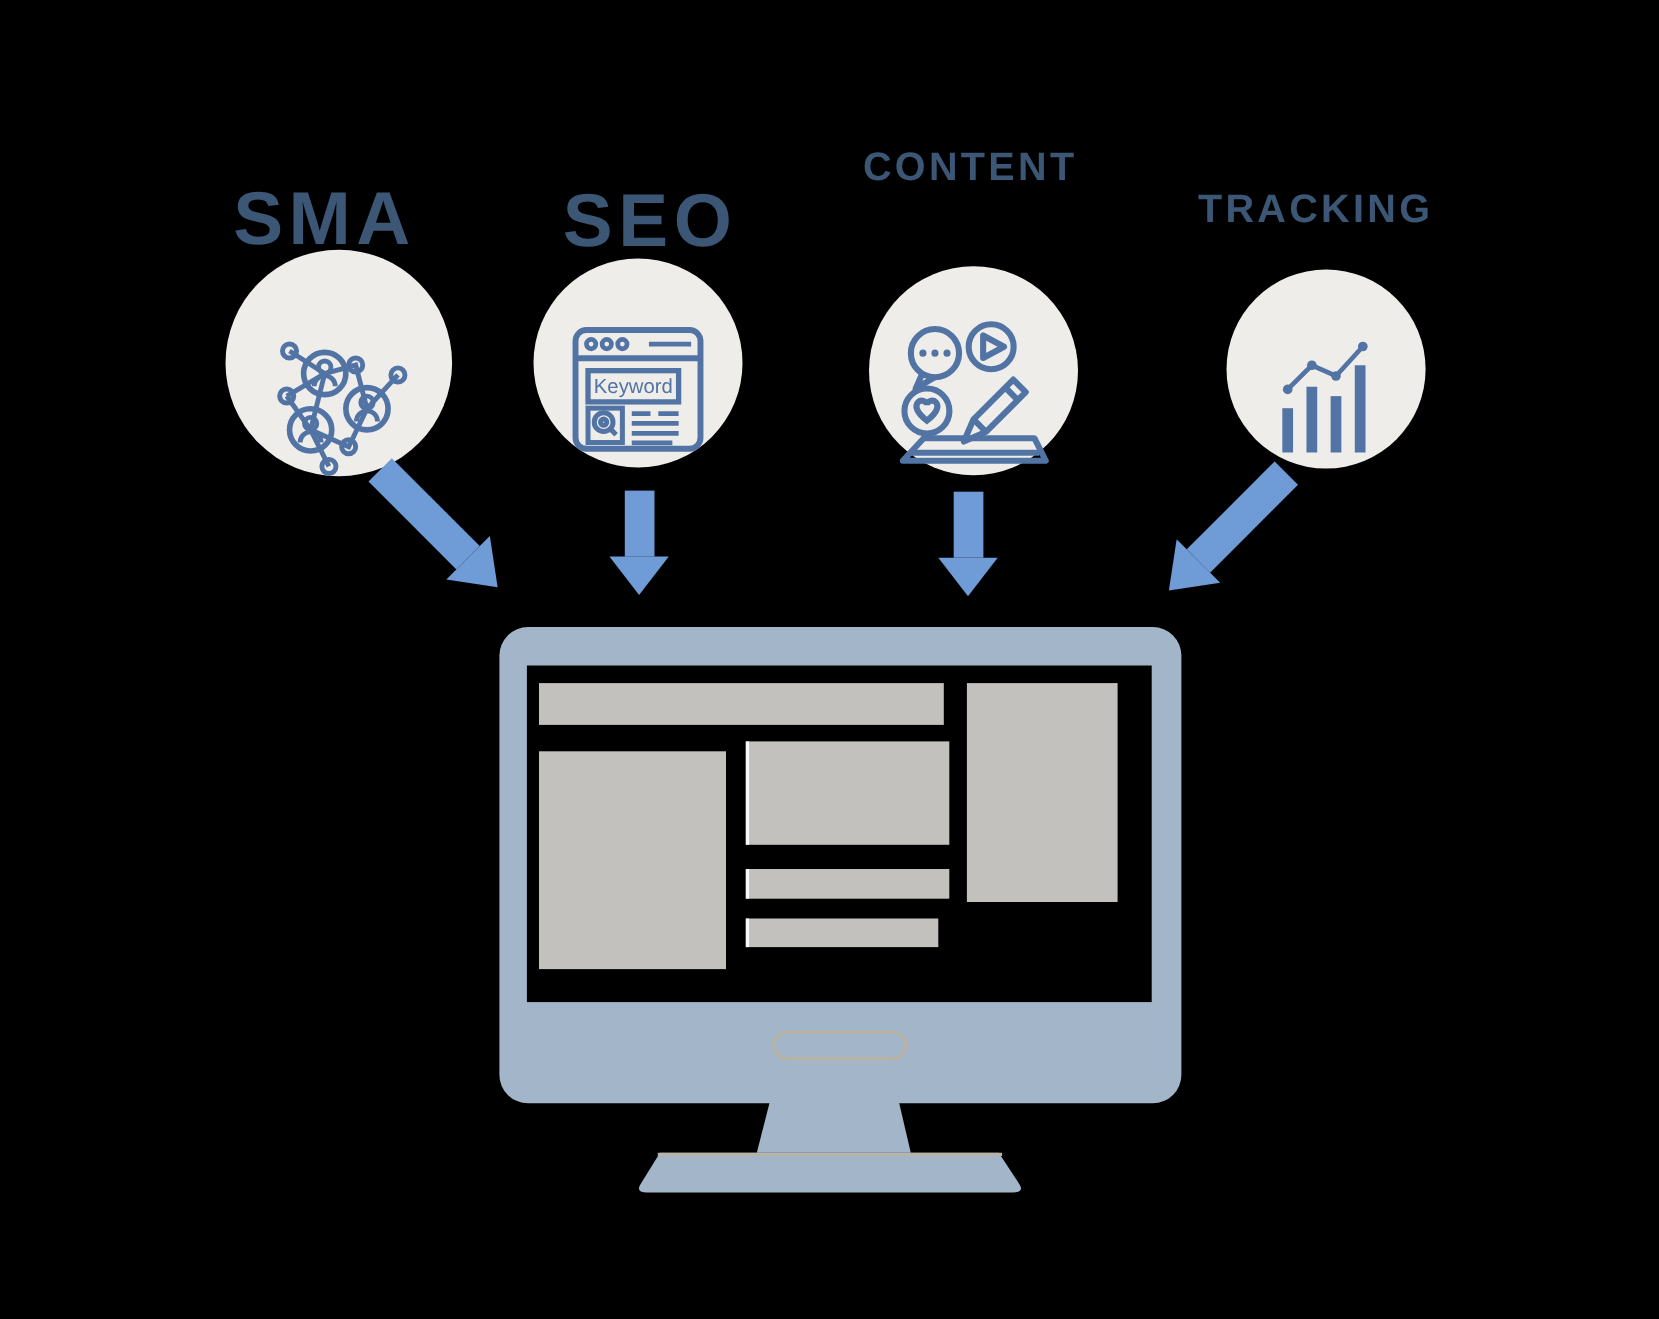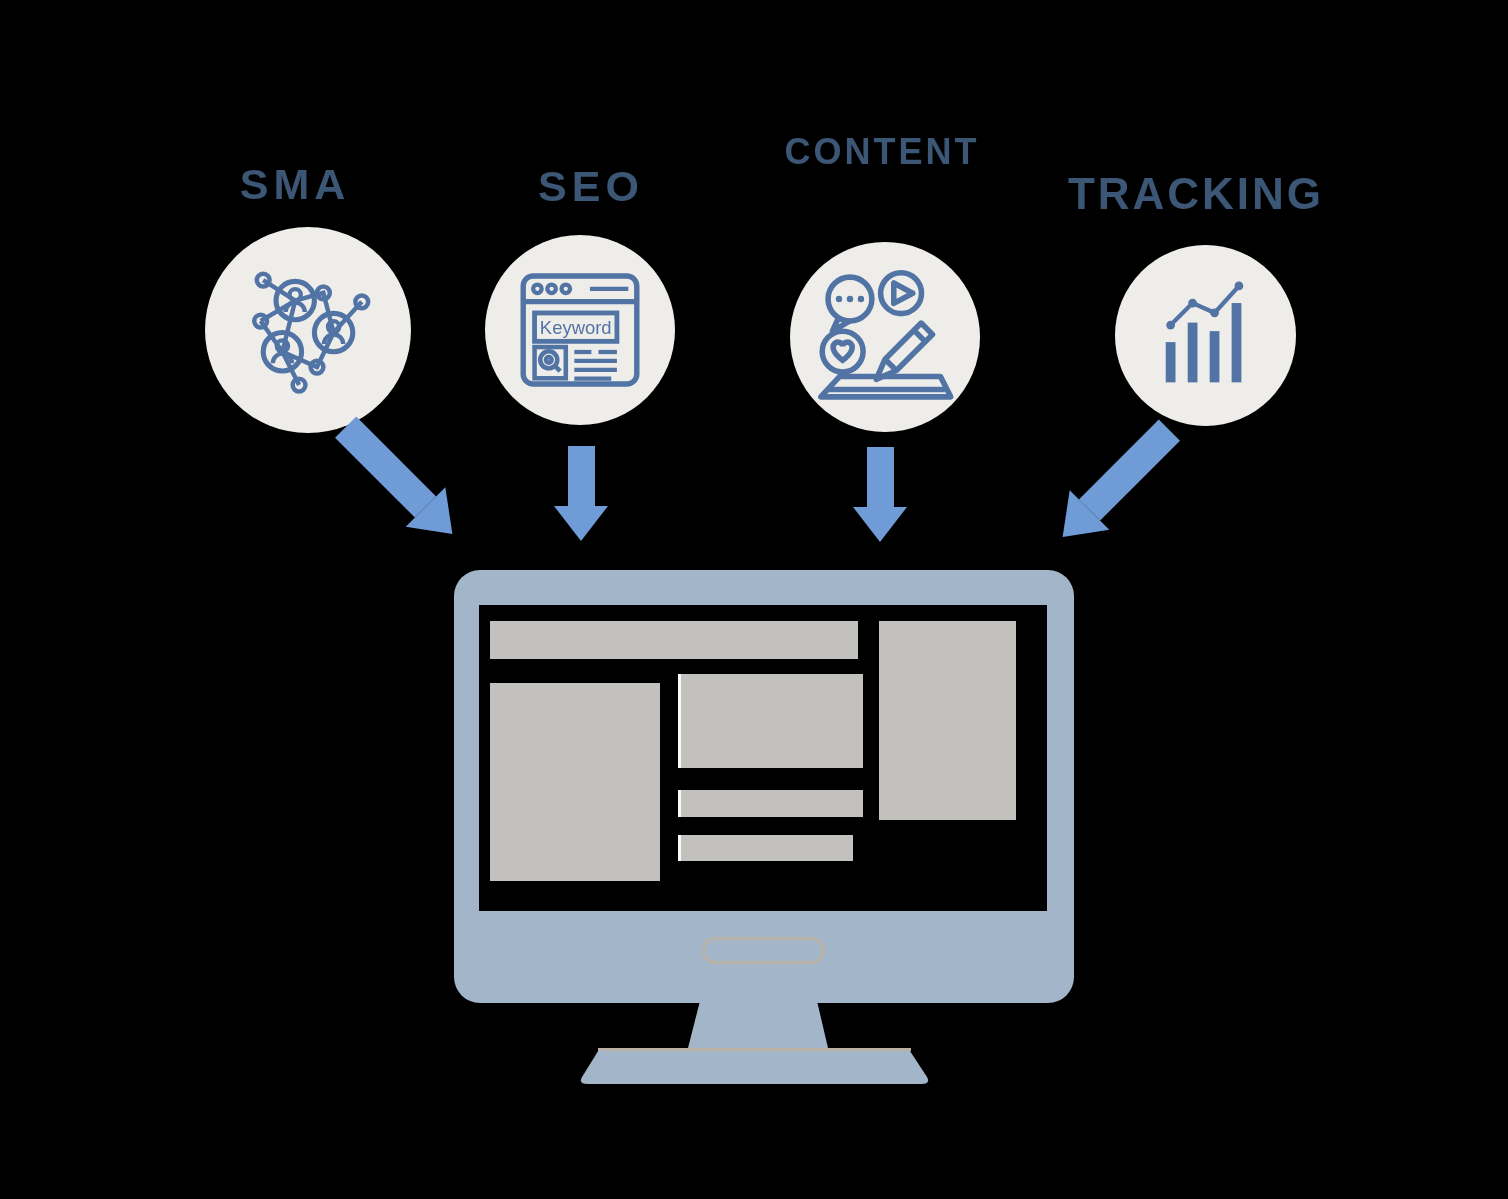--- a/index.html
+++ b/index.html
@@ -16,26 +16,26 @@
   html,body{margin:0;padding:0;background:var(--background);}
   #canvas{
     position:relative;width:1508px;height:1199px;overflow:hidden;
     background:var(--background);
     font-family:"Liberation Sans",sans-serif;
   }
   .col-title{
     position:absolute;width:320px;text-align:center;color:var(--title-text);
     font-weight:bold;white-space:nowrap;
   }
-  .t-lg{font-size:43px;letter-spacing:5px;}
+  .t-lg{font-size:68px;letter-spacing:5px;}
   .t-md{font-size:36px;letter-spacing:3px;line-height:50px;white-space:normal;}
-  .t-tr{font-size:44px;letter-spacing:3px;}
+  .t-tr{font-size:36px;letter-spacing:3px;}
   .bubble{
     position:absolute;border-radius:50%;background:var(--circle-fill);
-    display:flex;align-items:center;justify-content:center;
+    display:flex;align-items:flex-end;justify-content:center;
   }
   .icon{color:var(--icon-stroke);}
   .icon .fillbg{fill:var(--circle-fill);}
   .icon .stroked{stroke:currentColor;fill:none;}
   
   .arrow{position:absolute;display:flex;flex-direction:column;align-items:center;}
   .arrow .shaft{background:var(--arrow-fill);}
   .arrow .head{width:0;height:0;}
   .arrow.vert .shaft{width:27px;height:60px;}
   .arrow.vert .head{border-left:27px solid transparent;border-right:27px solid transparent;border-top:35px solid var(--arrow-fill);}

